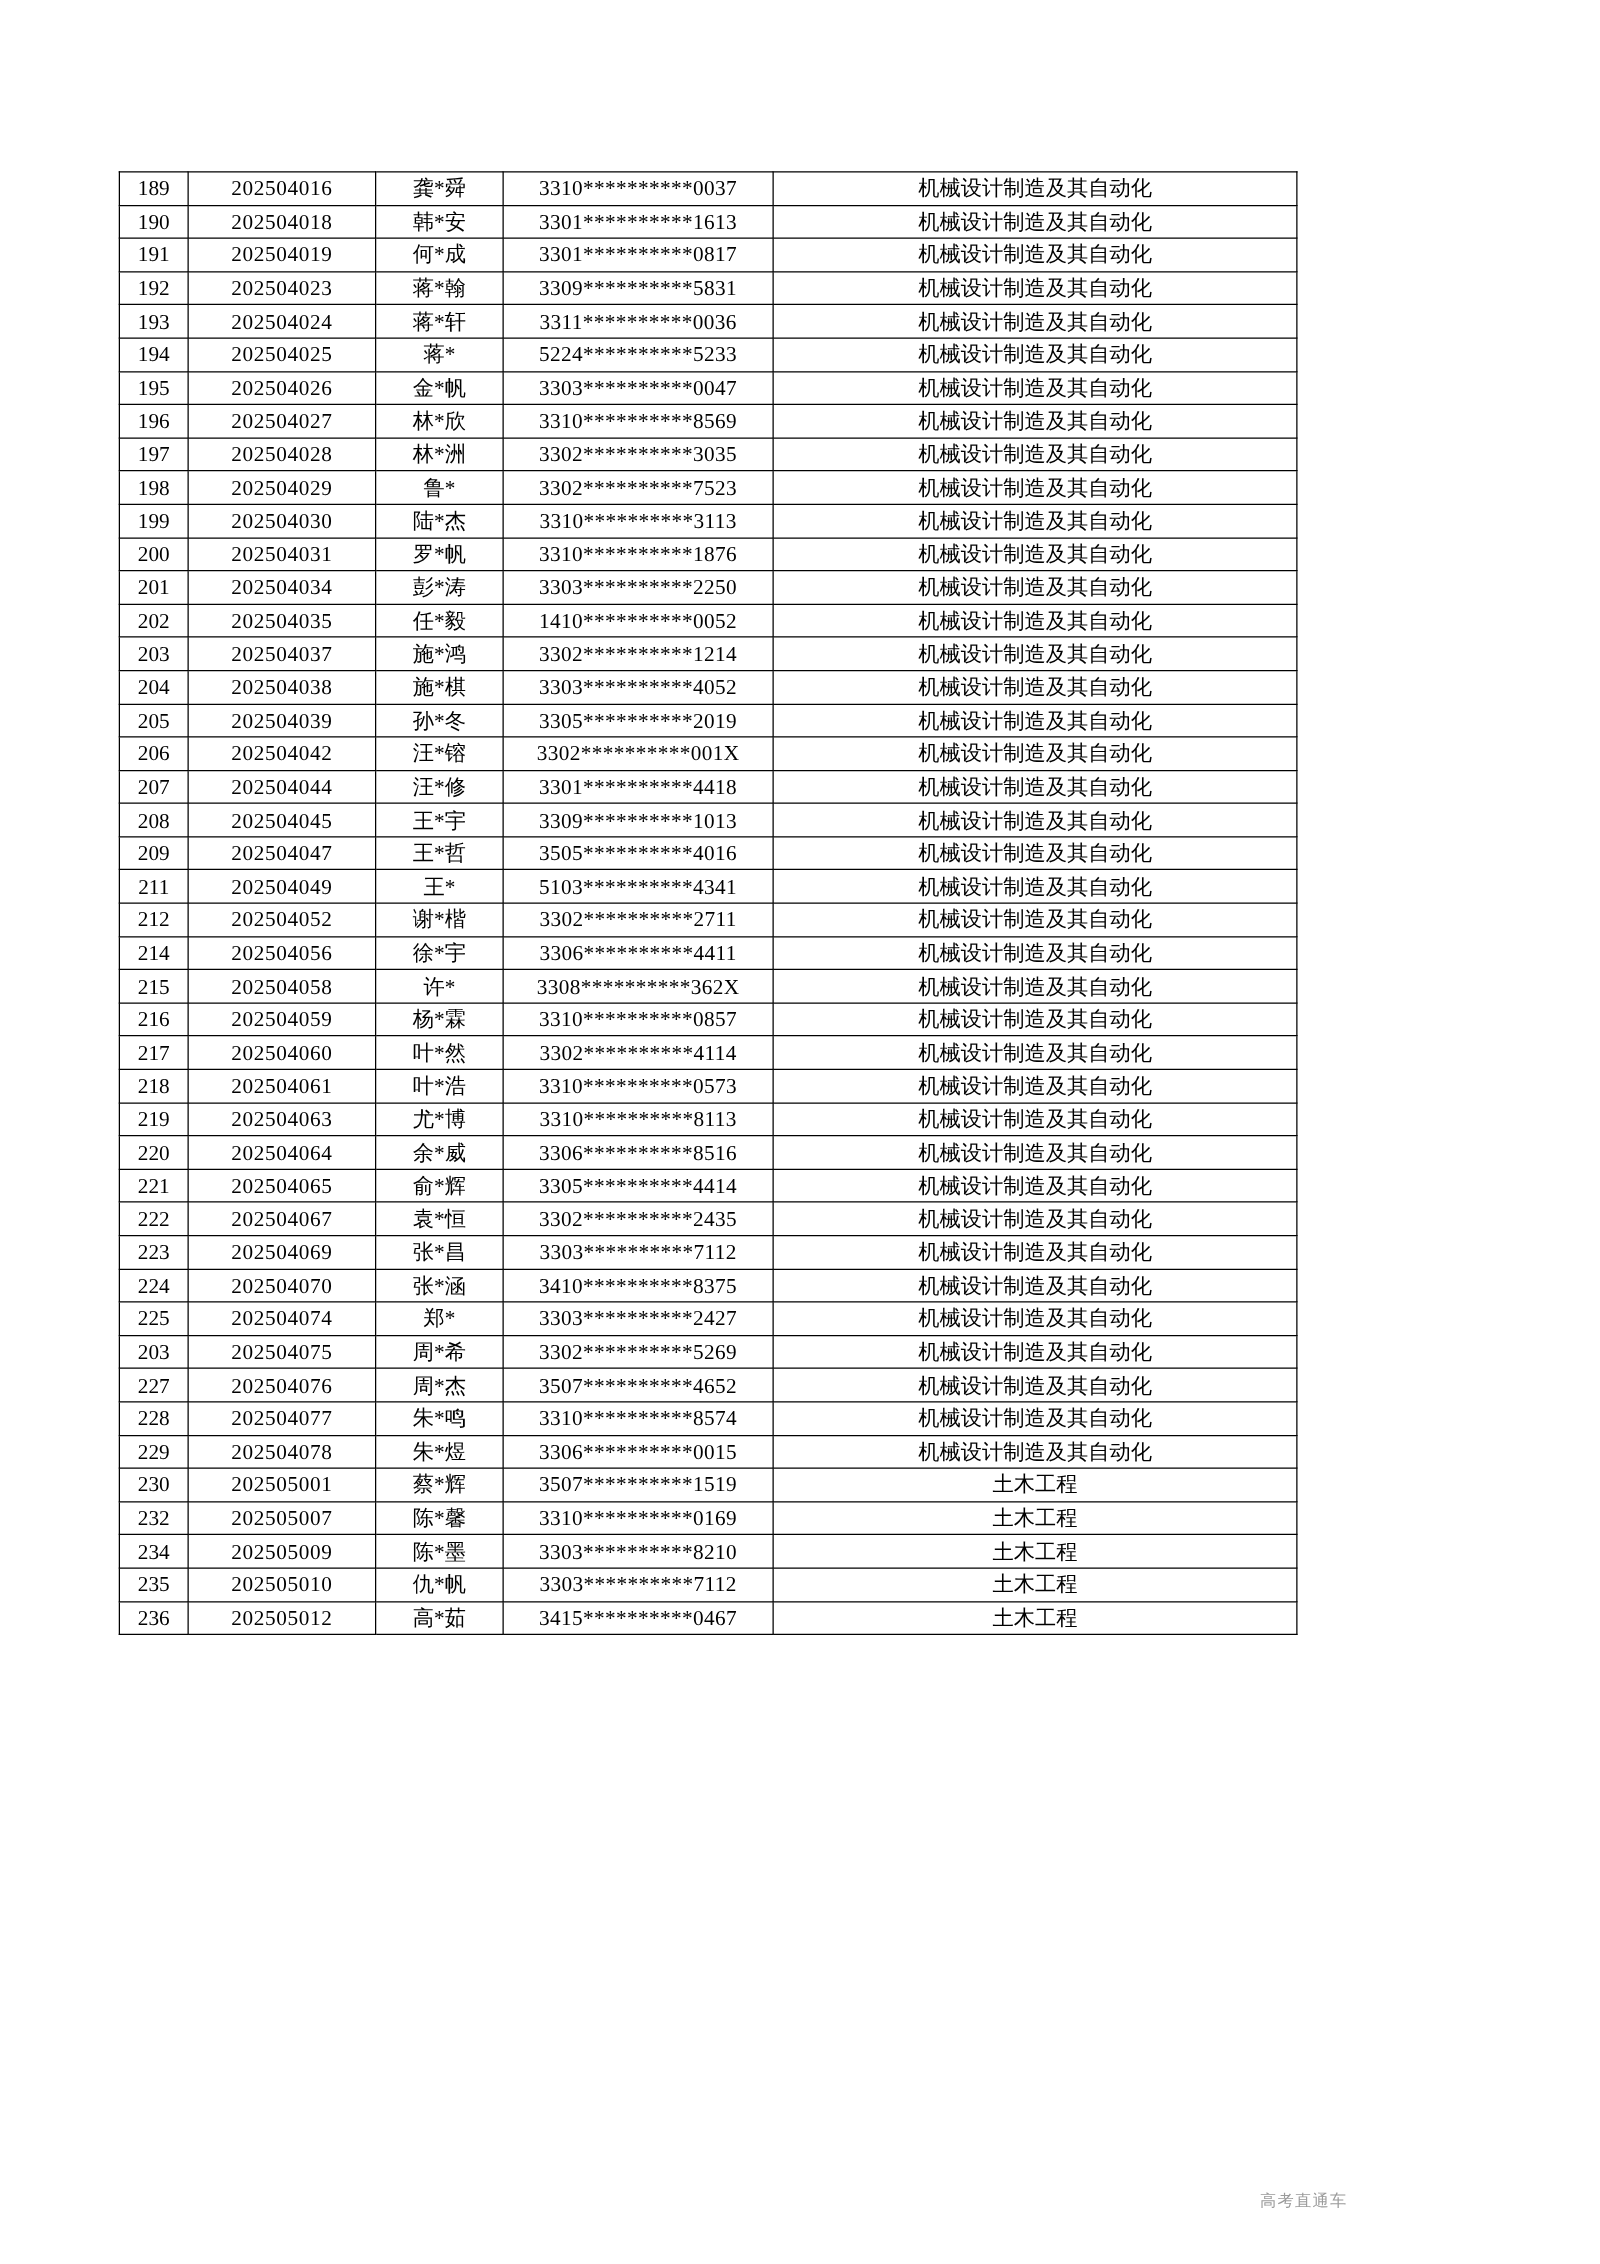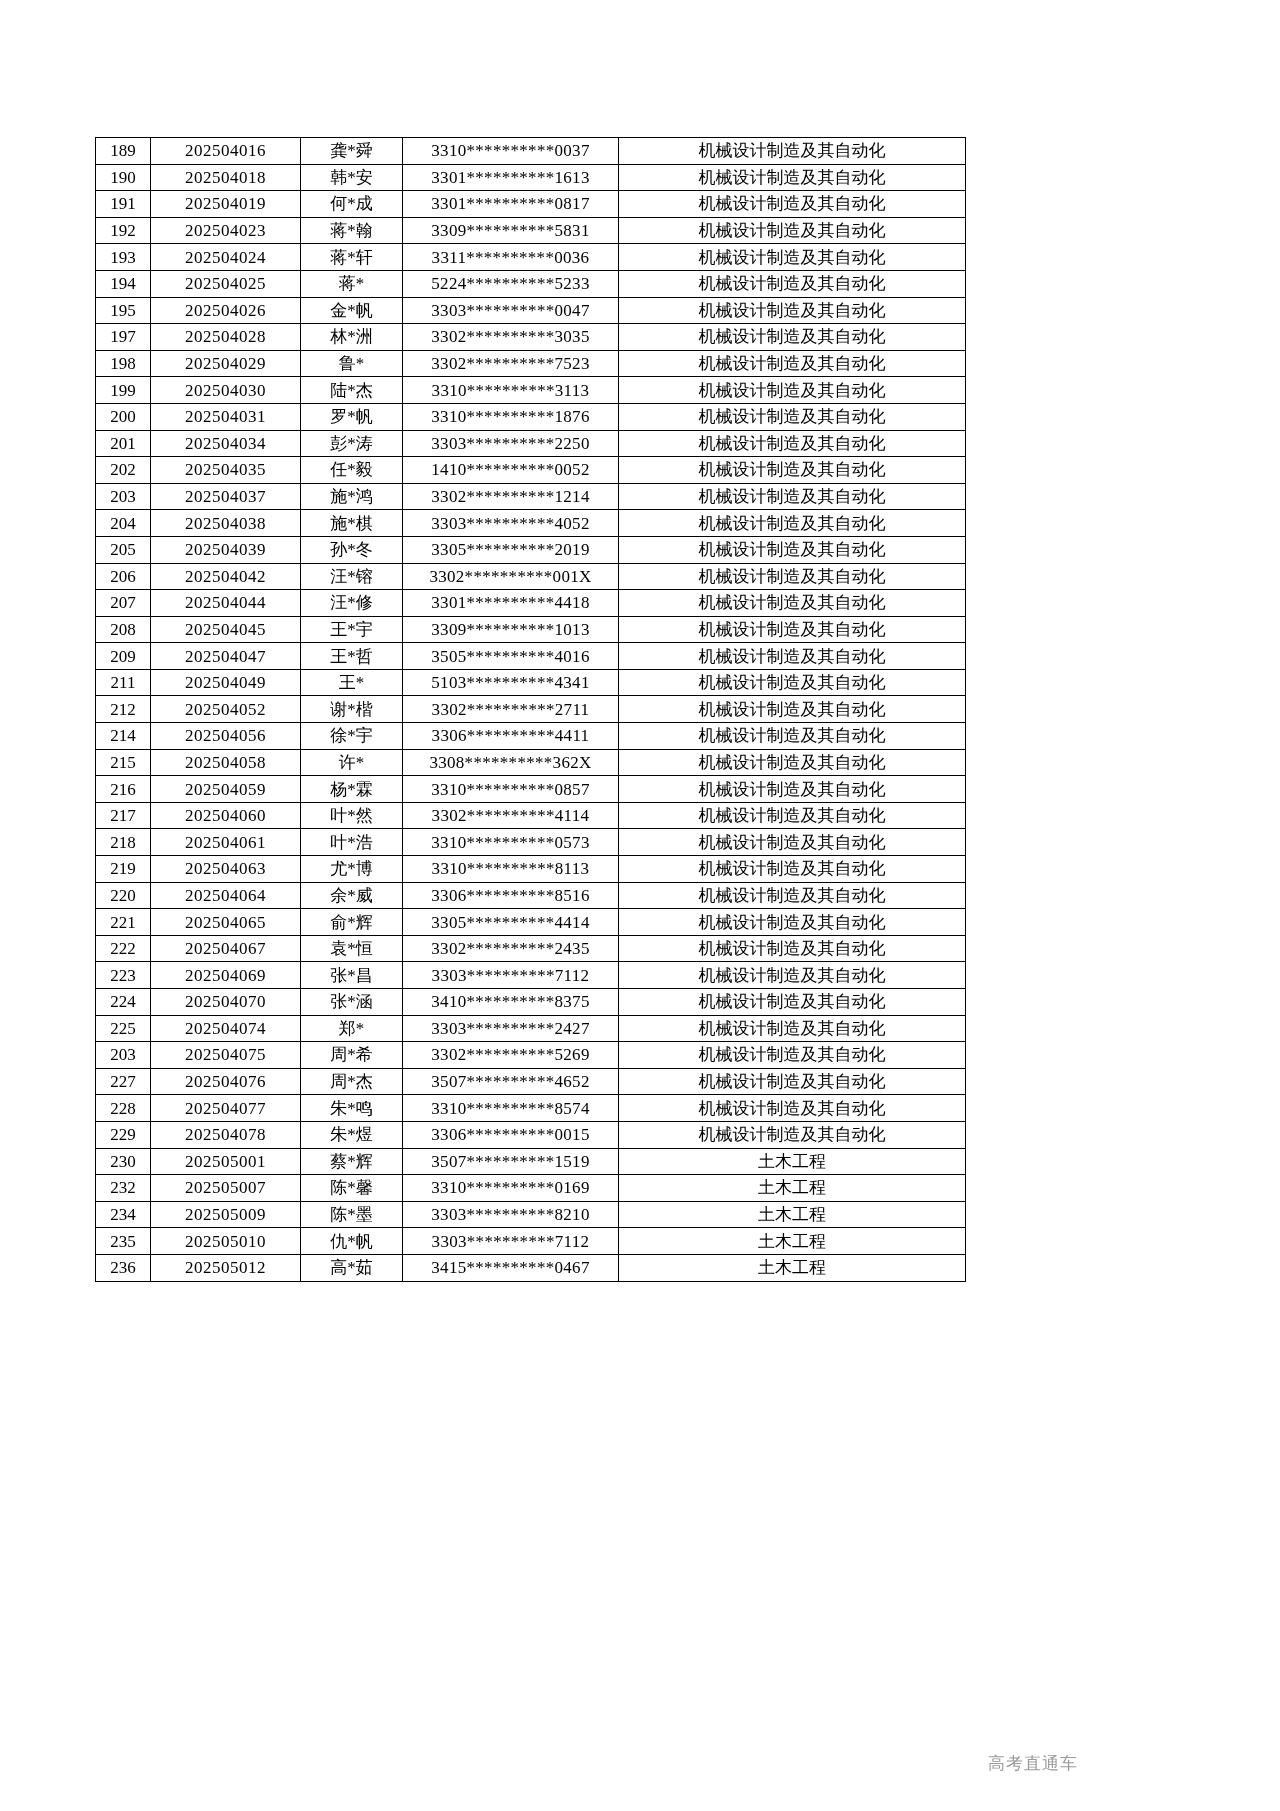--- a/index.html
+++ b/index.html
@@ -35,26 +35,26 @@
     font-size: 17px;
     line-height: 1;
     white-space: nowrap;
     overflow: hidden;
     padding: 0 2px;
   }
   td.c0 { width: 55px; margin-top: 48px; }
   td.c1 { width: 150px; letter-spacing: 0.5px; }
   td.c2 { width: 102px; }
   td.c3 { width: 216px; letter-spacing: 0.3px; }
-  td.c4 { width: 347px; }
+  td.c4 { width: 419px; }
   .footer-brand {
     position: absolute;
     top: 1752px;
     right: 202px;
-    font-size: 17px;
+    font-size: 13px;
     color: #9b9b9b;
     font-family: "Liberation Sans", "DejaVu Sans", sans-serif;
     letter-spacing: 1px;
   }
 </style>
 </head>
 <body>
 
 <div class="page">
 
@@ -103,20 +103,27 @@
           <td class="c4">机械设计制造及其自动化</td>
         </tr>
         <tr>
           <td class="c0">195</td>
           <td class="c1">202504026</td>
           <td class="c2">金*帆</td>
           <td class="c3">3303**********0047</td>
           <td class="c4">机械设计制造及其自动化</td>
         </tr>
         <tr>
+          <td class="c0">196</td>
+          <td class="c1">202504027</td>
+          <td class="c2">林*欣</td>
+          <td class="c3">3310**********8569</td>
+          <td class="c4">机械设计制造及其自动化</td>
+        </tr>
+        <tr>
           <td class="c0">197</td>
           <td class="c1">202504028</td>
           <td class="c2">林*洲</td>
           <td class="c3">3302**********3035</td>
           <td class="c4">机械设计制造及其自动化</td>
         </tr>
         <tr>
           <td class="c0">198</td>
           <td class="c1">202504029</td>
           <td class="c2">鲁*</td>

